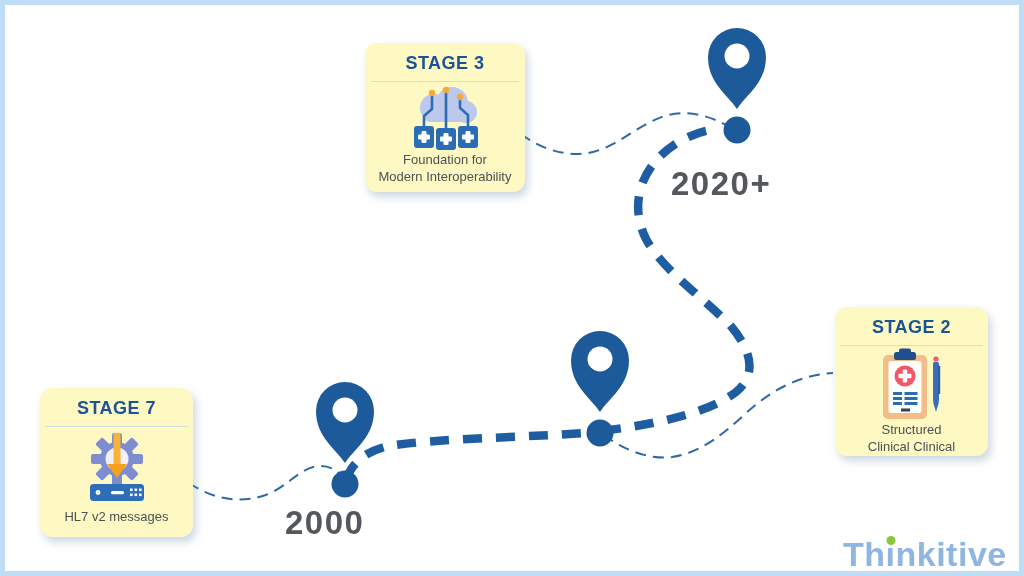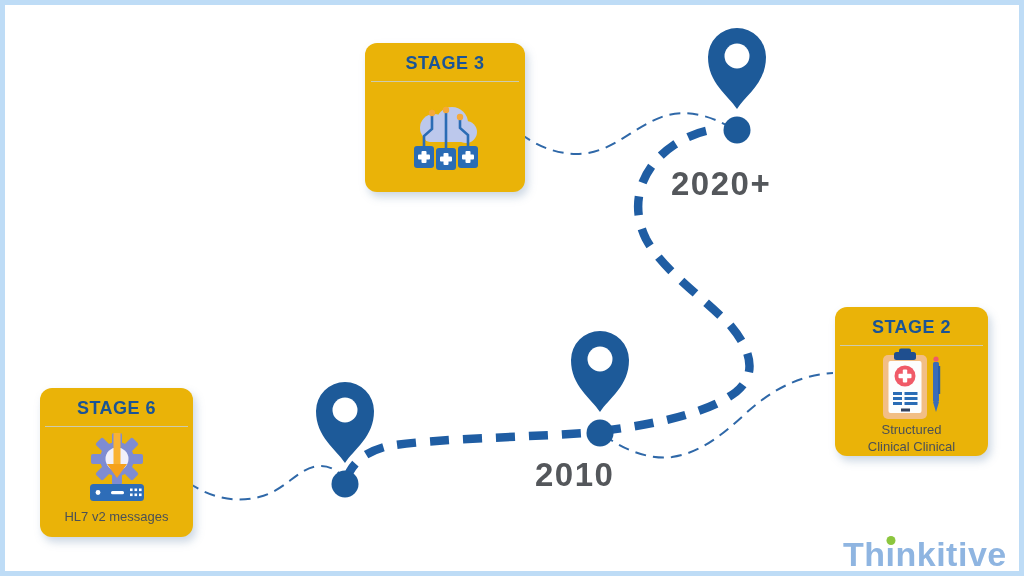--- a/index.html
+++ b/index.html
@@ -9,21 +9,21 @@
     box-sizing:border-box;
     background:#ffffff;
     border:5px solid #bedcf6;
     overflow:hidden;
     font-family:"Liberation Sans", sans-serif;
   }
   .paths-svg{position:absolute;left:0;top:0;width:1014px;height:566px;}
   .card{
     position:absolute;
     width:153px;height:149px;
-    background:#eab308;
+    background:#fef9c3;
     border-radius:12px;
     box-shadow:3px 5px 9px rgba(110,140,175,.35);
     display:flex;flex-direction:column;align-items:center;
   }
   .card-title{
     margin-top:10px;
     font-size:18px;font-weight:700;color:#1a5496;letter-spacing:.5px;
   }
   .card-divider{width:93%;border-bottom:1.5px solid #c3d3e6;margin-top:7px;opacity:.75;}
   .card-icon{flex:1;display:flex;align-items:center;justify-content:center;}
@@ -81,21 +81,21 @@
       <path d="M0,0 C-9,-14 -29,-26 -29,-52 A29,29 0 1,1 29,-52 C29,-26 9,-14 0,0 Z" fill="#1d5a99"></path>
       <circle cx="0" cy="-53" r="12.5" fill="#ffffff"></circle>
     </g>
     <g transform="translate(732,104)">
       <path d="M0,0 C-9,-14 -29,-26 -29,-52 A29,29 0 1,1 29,-52 C29,-26 9,-14 0,0 Z" fill="#1d5a99"></path>
       <circle cx="0" cy="-53" r="12.5" fill="#ffffff"></circle>
     </g>
   </svg>
 
   <div class="card" id="card-stage1">
-    <div class="card-title">STAGE 6</div>
+    <div class="card-title">STAGE 7</div>
     <div class="card-divider"></div>
     <div class="card-icon">
       <svg width="72" height="78" viewBox="0 0 72 78">
         <g fill="#7e8cd2">
           <g transform="translate(36,30)">
             <rect x="-5" y="-26" width="10" height="52" rx="2"></rect>
             <rect x="-26" y="-5" width="52" height="10" ry="2"></rect>
             <rect x="-5" y="-26" width="10" height="52" rx="2" transform="rotate(45)"></rect>
             <rect x="-5" y="-26" width="10" height="52" rx="2" transform="rotate(-45)"></rect>
           </g>
@@ -149,20 +149,24 @@
             <rect x="15.5" y="49" width="5" height="12" rx="1"></rect>
               <rect x="12" y="52.5" width="12" height="5" rx="1"></rect>
             <rect x="37.5" y="51" width="5" height="12" rx="1"></rect>
               <rect x="34" y="54.5" width="12" height="5" rx="1"></rect>
             <rect x="59.5" y="49" width="5" height="12" rx="1"></rect>
               <rect x="56" y="52.5" width="12" height="5" rx="1"></rect>
           </g>
         </g>
       </svg>
     </div>
+    <div class="card-label">
+      <span>Foundation for</span><br>
+      <span>Modern Interoperability</span>
+    </div>
   </div>
 
   <div class="card" id="card-stage2">
     <div class="card-title">STAGE 2</div>
     <div class="card-divider"></div>
     <div class="card-icon">
       <svg width="68" height="76" viewBox="0 0 68 76">
         <rect x="5" y="9" width="44" height="64" rx="5" fill="#f2be85"></rect>
         <rect x="10.5" y="15" width="33" height="52" rx="2" fill="#fdfdfd"></rect>
         <rect x="21" y="2.5" width="12" height="6" rx="2" fill="#1f4f8f"></rect>
@@ -188,18 +192,18 @@
           <polygon points="55,56 61,56 58,66" fill="#3a6cb8"></polygon>
         </g>
       </svg>
     </div>
     <div class="card-label">
       <span>Structured</span><br>
       <span>Clinical Clinical</span>
     </div>
   </div>
 
-  <div class="year" id="year-2010">2010</div>
+  <div class="year" id="year-2000">2000</div>
   <div class="year" id="year-2020">2020+</div>
 
   <div class="logo"><span>Th</span><span class="logo-i">i</span><span>nkitive</span></div>
 
 </div>
 
 </body></html>

